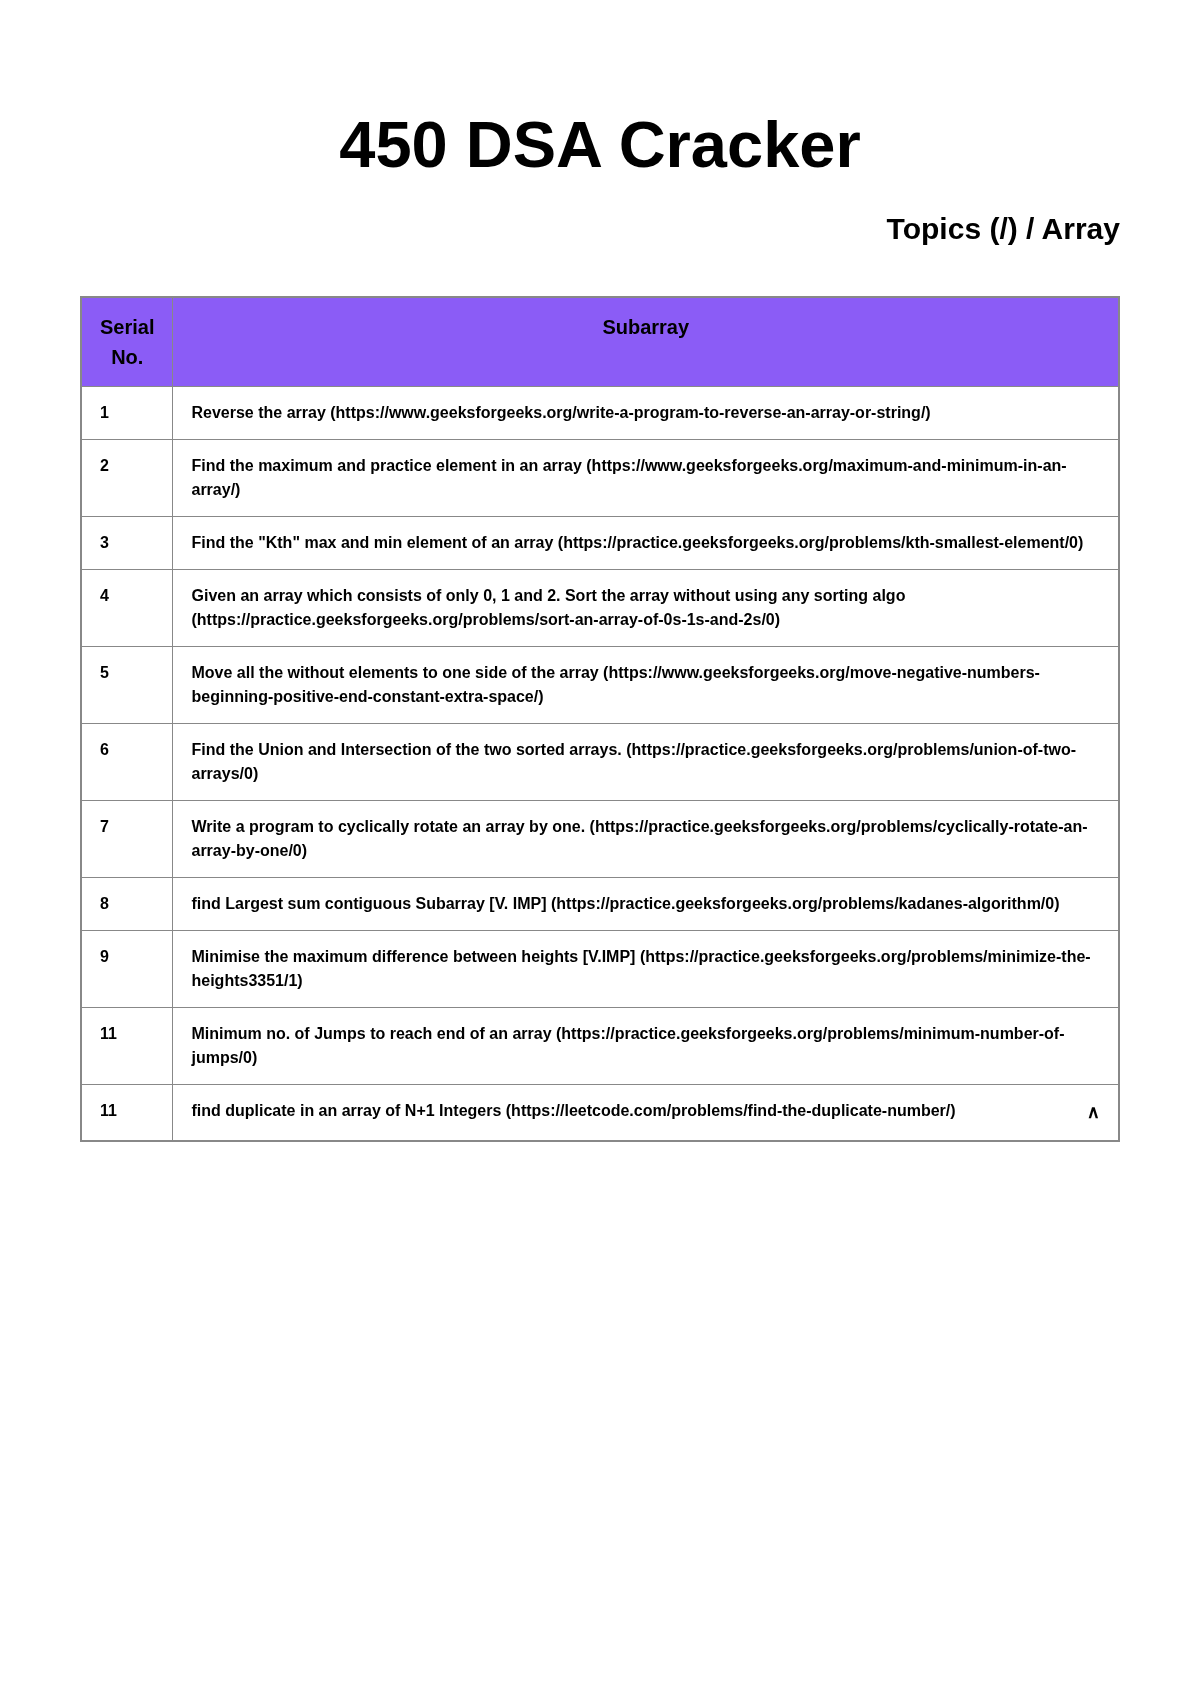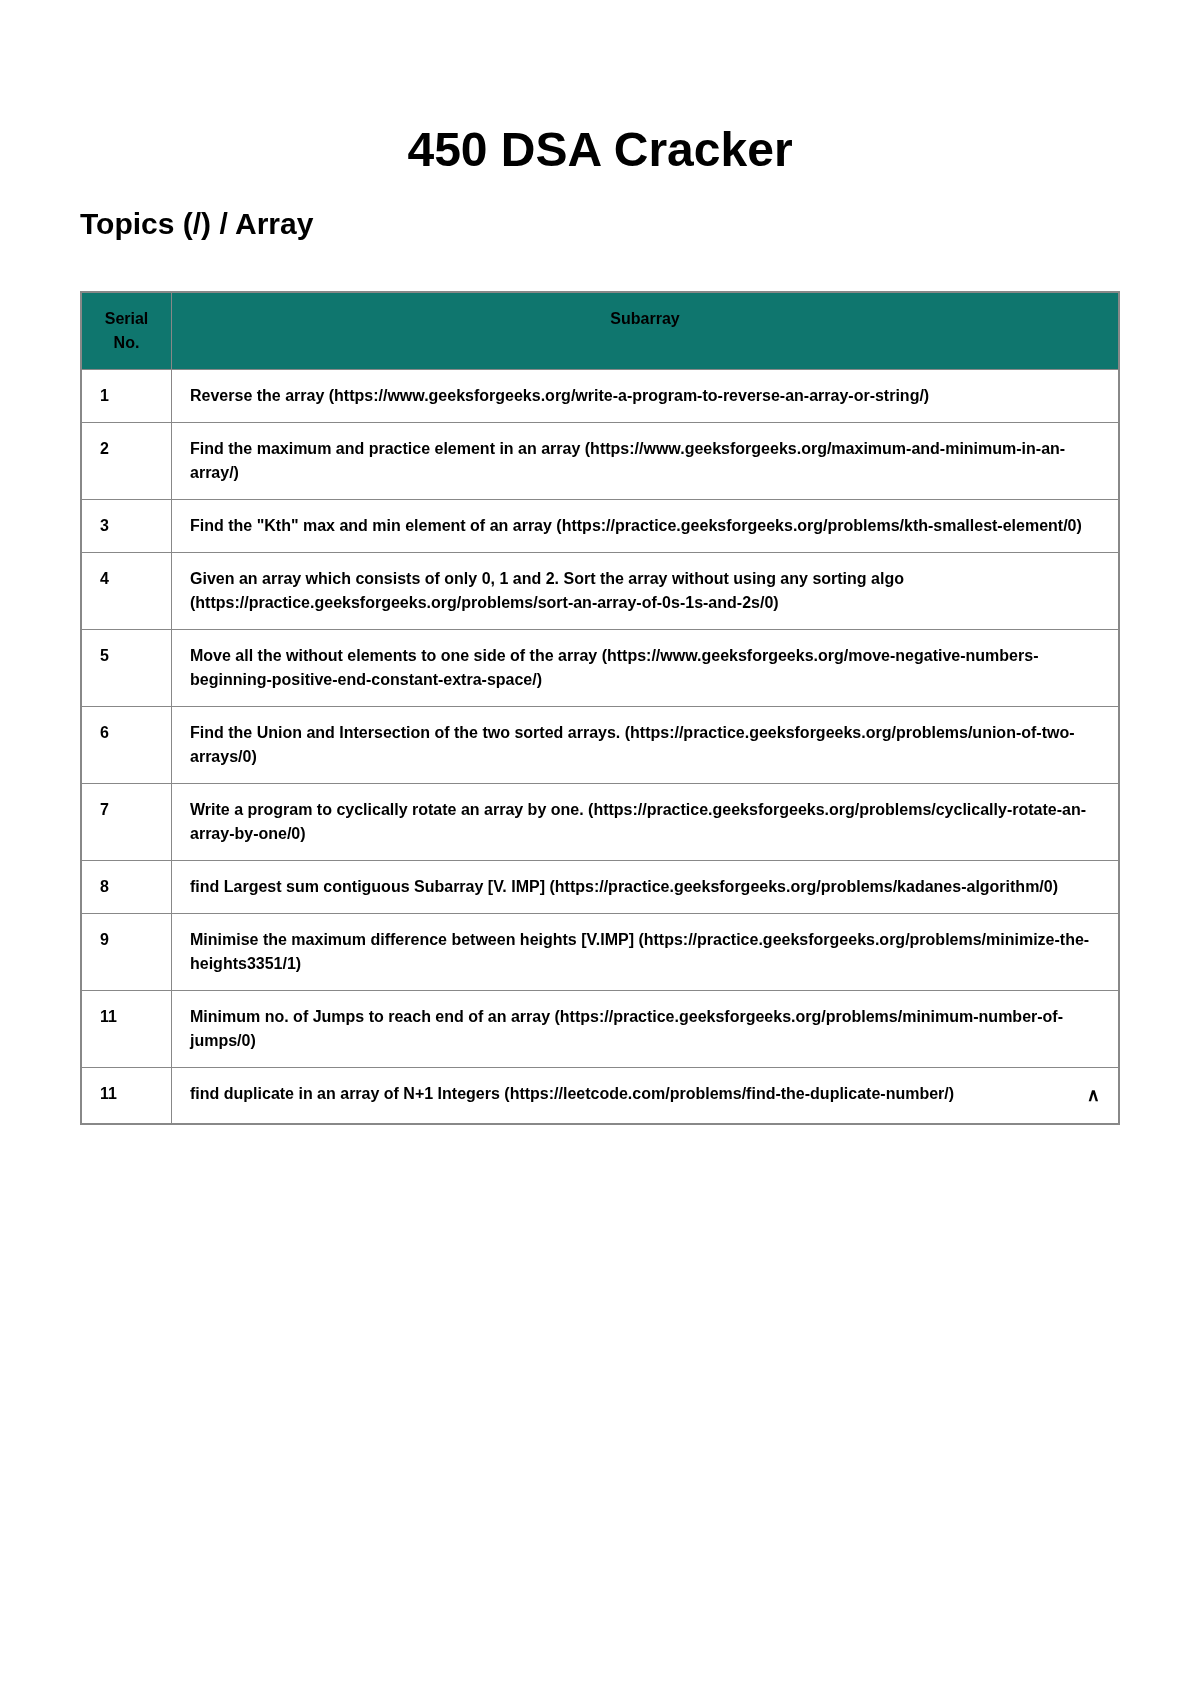--- a/index.html
+++ b/index.html
@@ -12,28 +12,28 @@
       background: #ffffff;
       font-family: Arial, Helvetica, sans-serif;
       color: #000000;
       width: 1200px;
       min-height: 1695px;
       padding: 60px 80px;
     }
 
     .page-title {
       text-align: center;
-      font-size: 48px;
+      font-size: 65px;
       font-weight: 900;
       margin-bottom: 30px;
-      margin-top: 62px;
+      margin-top: 47px;
     }
 
     .page-subtitle {
-      text-align: left;
+      text-align: right;
       font-size: 30px;
       font-weight: 700;
       margin-bottom: 50px;
     }
 
     .table-container {
       width: 100%;
       border: 1.5px solid #888;
       border-collapse: collapse;
       margin-top: 10px;
@@ -47,22 +47,22 @@
     table th, table td {
       border: 1.5px solid #888;
       padding: 14px 18px;
       vertical-align: top;
       font-size: 16px;
       line-height: 1.5;
     }
 
     table thead th {
       font-weight: 700;
-      font-size: 16px;
-      background: #0f766e;
+      font-size: 20px;
+      background: #8b5cf6;
     }
 
     table tbody td {
       font-weight: 700;
     }
 
     .col-serial {
       width: 90px;
       min-width: 80px;
     }

